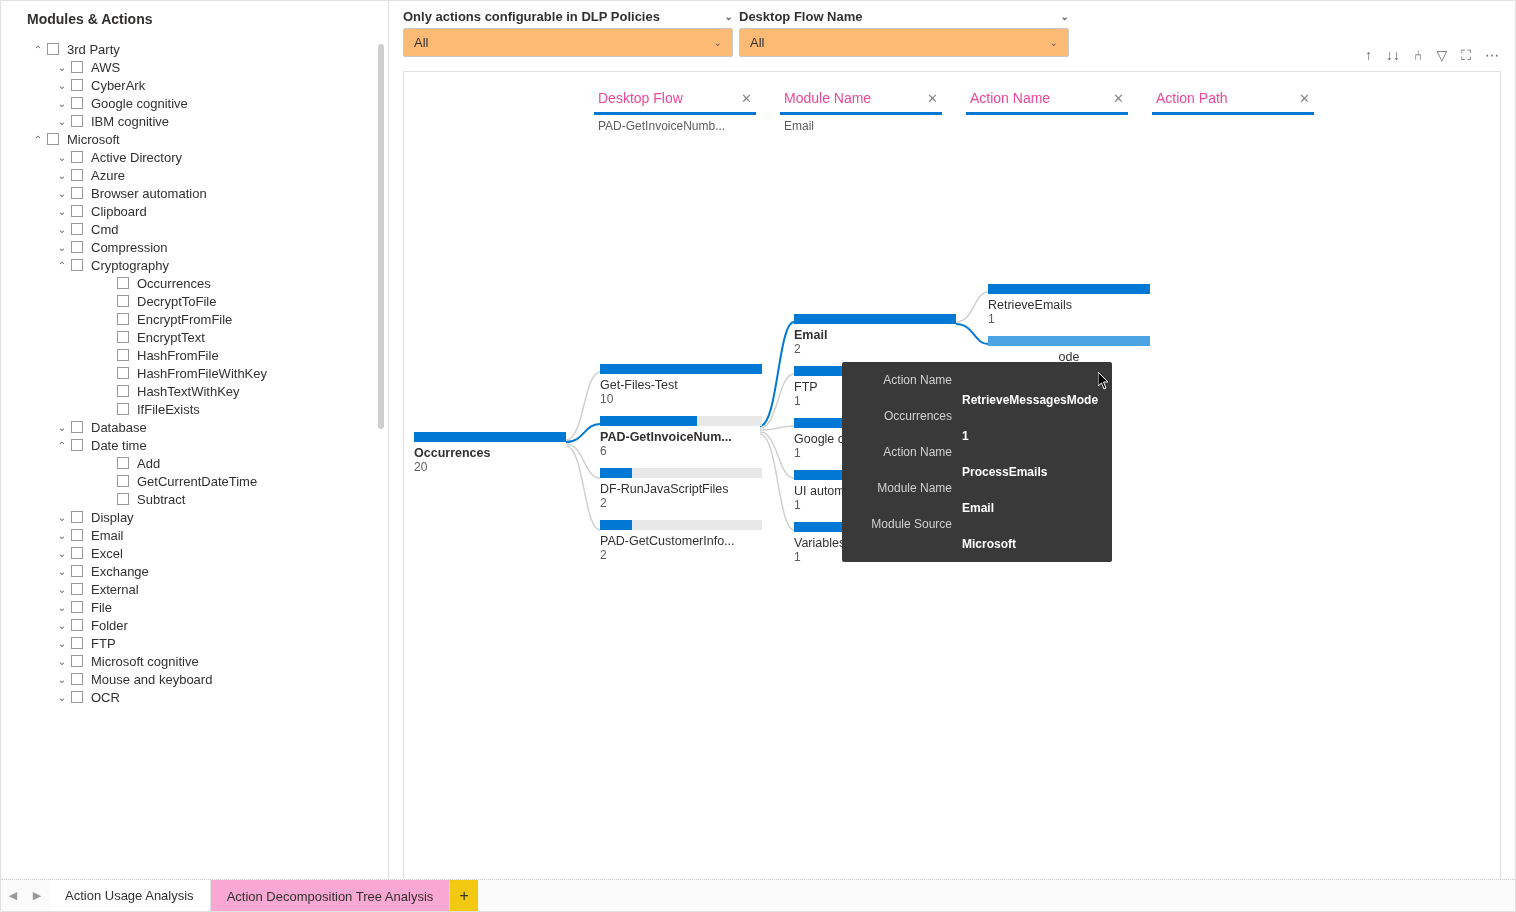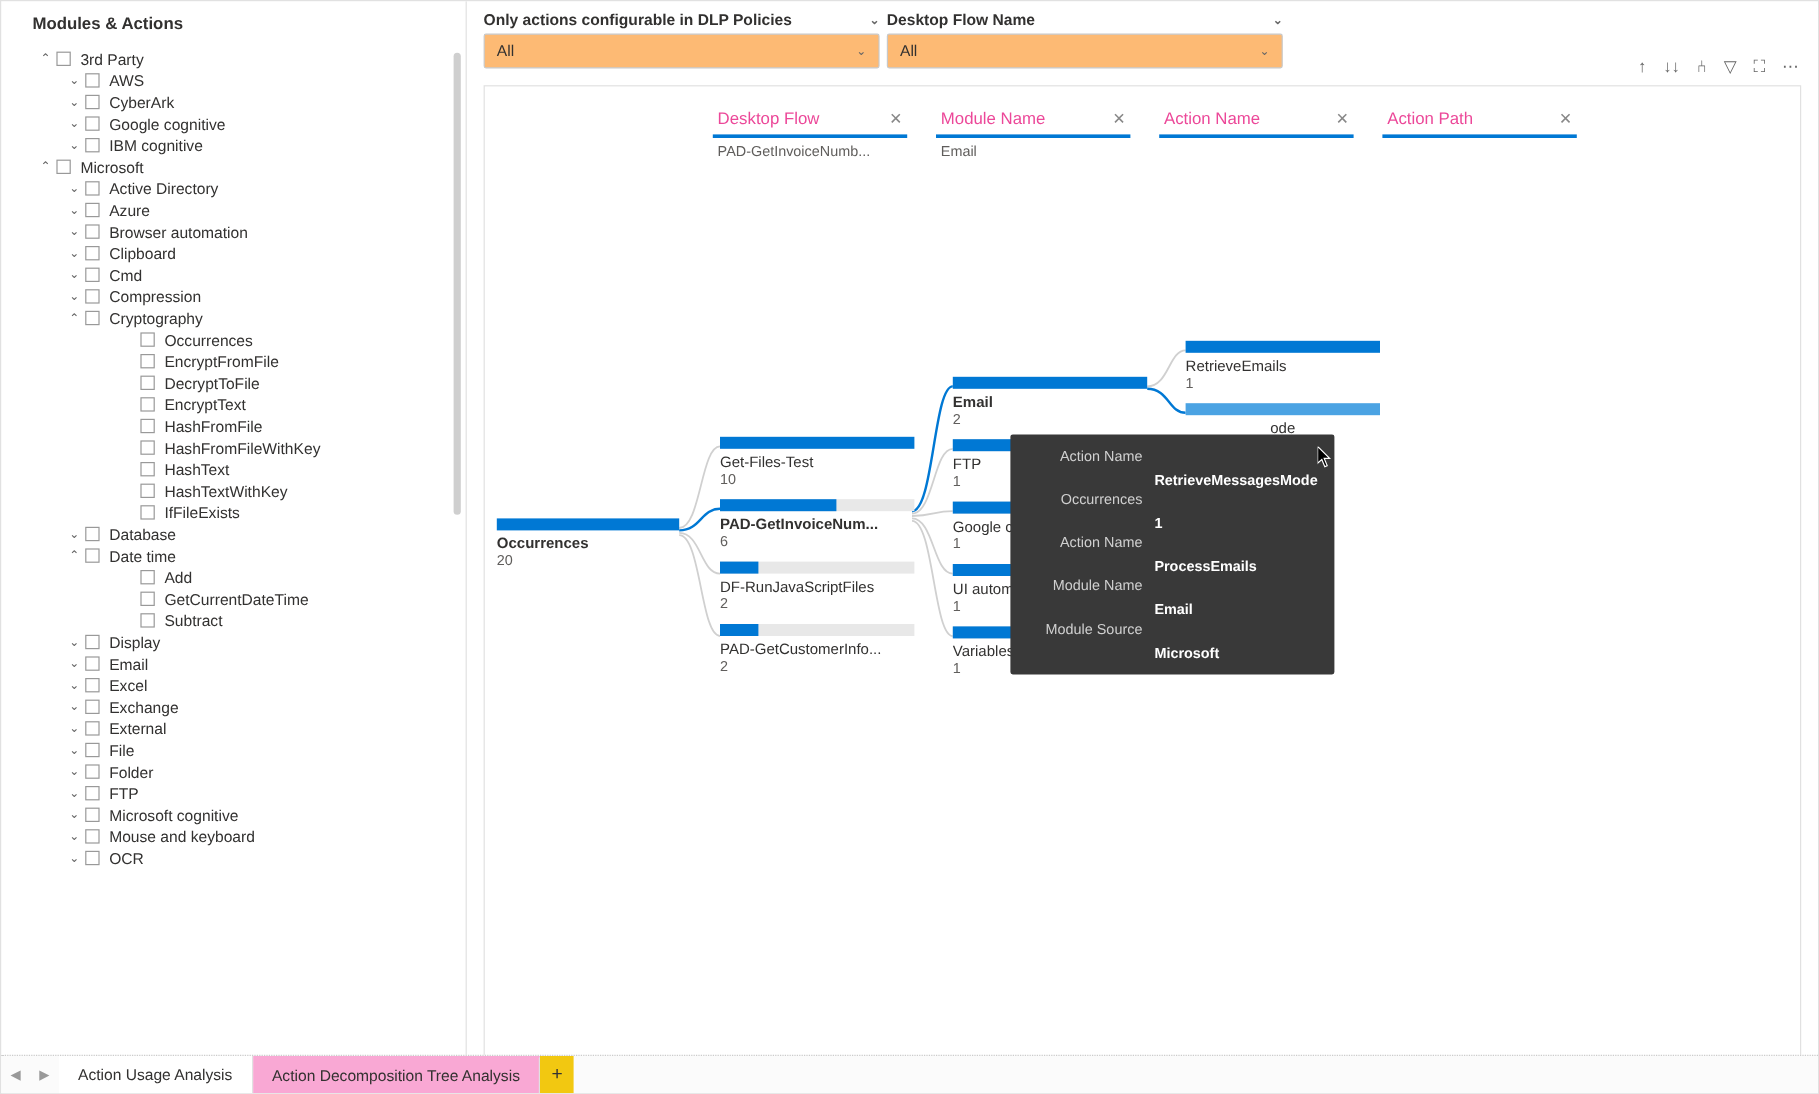--- a/index.html
+++ b/index.html
@@ -138,46 +138,41 @@
           <span class="label">Cryptography</span>
         </div>
         <div class="tree-item indent-2">
           <span class="chevron"></span>
           <span class="checkbox"></span>
           <span class="label">Occurrences</span>
         </div>
         <div class="tree-item indent-2">
           <span class="chevron"></span>
           <span class="checkbox"></span>
+          <span class="label">DecryptToFile</span>
+        </div>
+        <div class="tree-item indent-2">
+          <span class="chevron"></span>
+          <span class="checkbox"></span>
           <span class="label">EncryptFromFile</span>
         </div>
         <div class="tree-item indent-2">
           <span class="chevron"></span>
           <span class="checkbox"></span>
-          <span class="label">DecryptToFile</span>
-        </div>
-        <div class="tree-item indent-2">
-          <span class="chevron"></span>
-          <span class="checkbox"></span>
           <span class="label">EncryptText</span>
         </div>
         <div class="tree-item indent-2">
           <span class="chevron"></span>
           <span class="checkbox"></span>
           <span class="label">HashFromFile</span>
         </div>
         <div class="tree-item indent-2">
           <span class="chevron"></span>
           <span class="checkbox"></span>
           <span class="label">HashFromFileWithKey</span>
-        </div>
-        <div class="tree-item indent-2">
-          <span class="chevron"></span>
-          <span class="checkbox"></span>
-          <span class="label">HashText</span>
         </div>
         <div class="tree-item indent-2">
           <span class="chevron"></span>
           <span class="checkbox"></span>
           <span class="label">HashTextWithKey</span>
         </div>
         <div class="tree-item indent-2">
           <span class="chevron"></span>
           <span class="checkbox"></span>
           <span class="label">IfFileExists</span>

